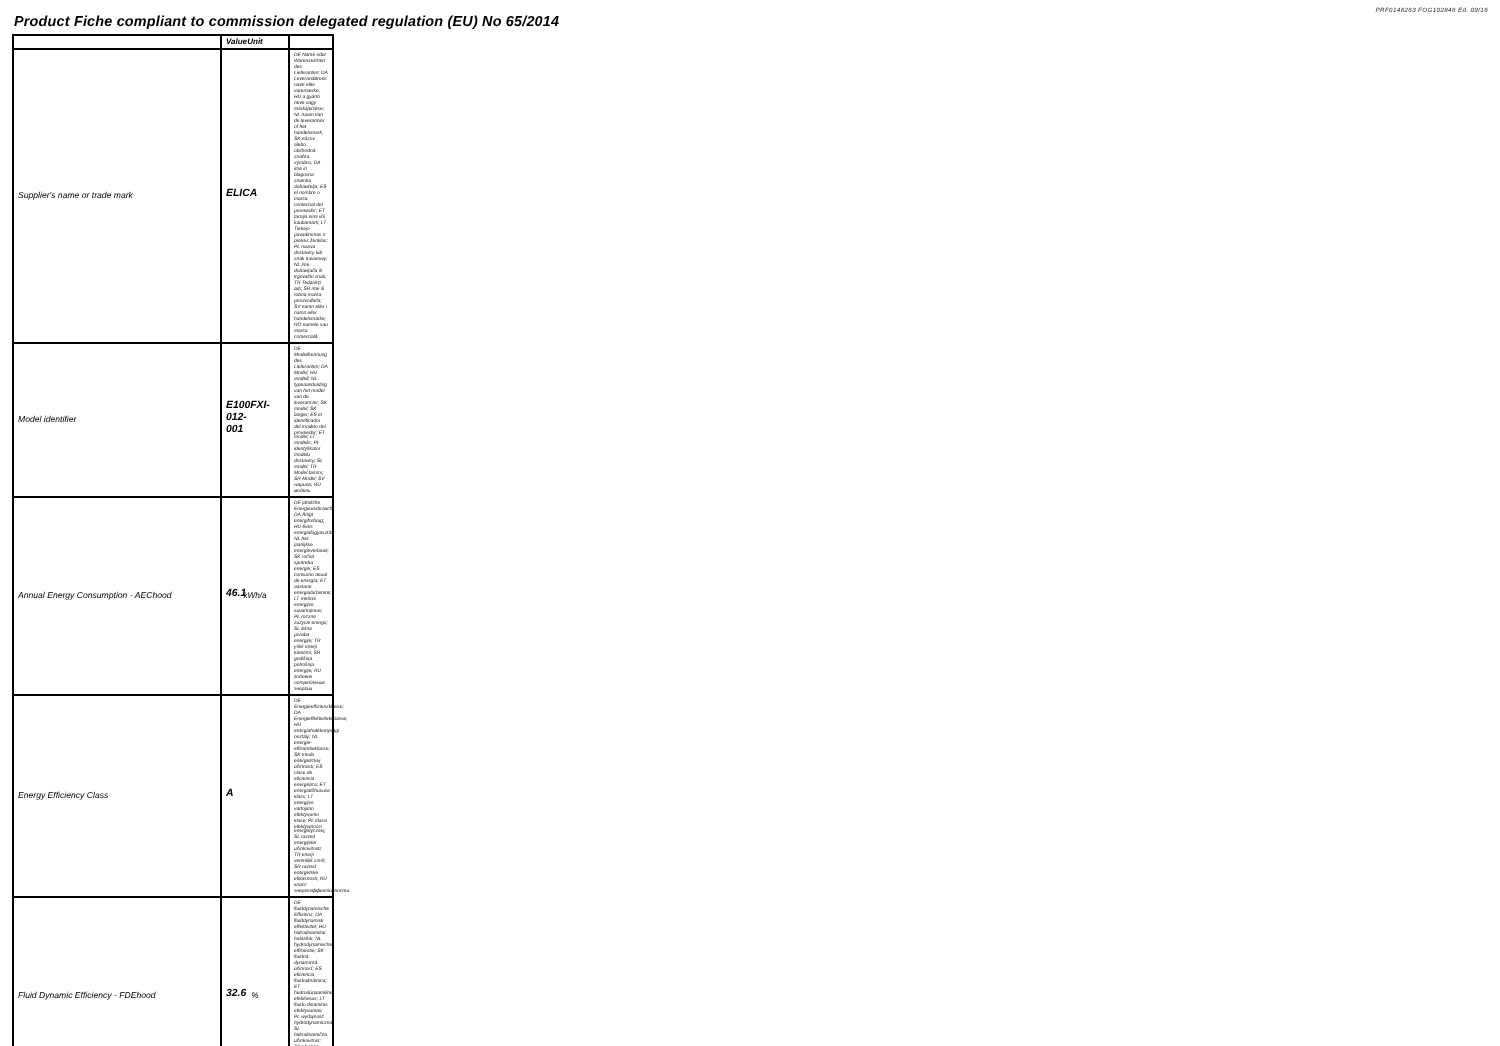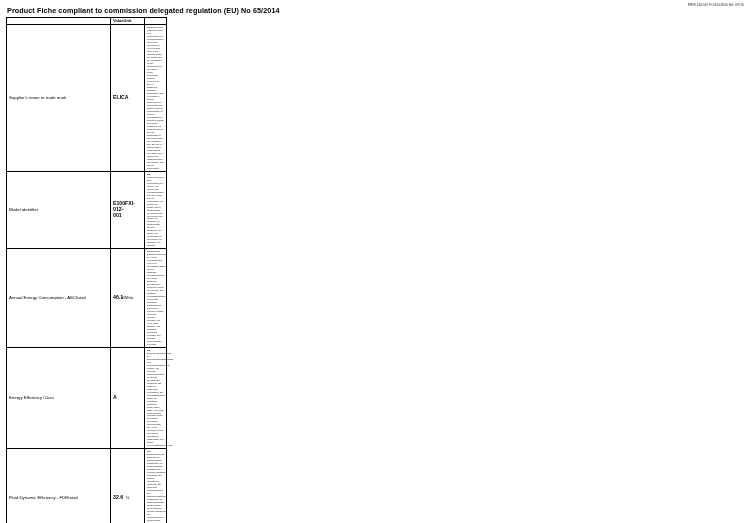--- a/index.html
+++ b/index.html
@@ -2,21 +2,21 @@
 <html><head>
 <meta charset="utf-8">
 <style>
   html,body{margin:0;padding:0;}
   body{
     width:750px;height:523px;background:#ffffff;
     font-family:"Liberation Sans", sans-serif;
     color:#000;
     overflow:hidden;
   }
-  .page{position:relative;width:750px;height:523px;padding:4px 6px 0 6px;box-sizing:border-box;}
+  .page{position:relative;width:750px;height:523px;padding:4px 6px 0 6px;box-sizing:border-box;font-style:italic;}
   .doc-code{
     position:absolute;top:3px;right:6px;
     font-size:3.1px;color:#222;letter-spacing:.2px;white-space:nowrap;
   }
   h1.title{
     font-size:7.2px;font-weight:bold;margin:2px 0 2px 1px;padding:0;
     letter-spacing:.1px;
   }
   table{
     border-collapse:collapse;width:100%;table-layout:fixed;

